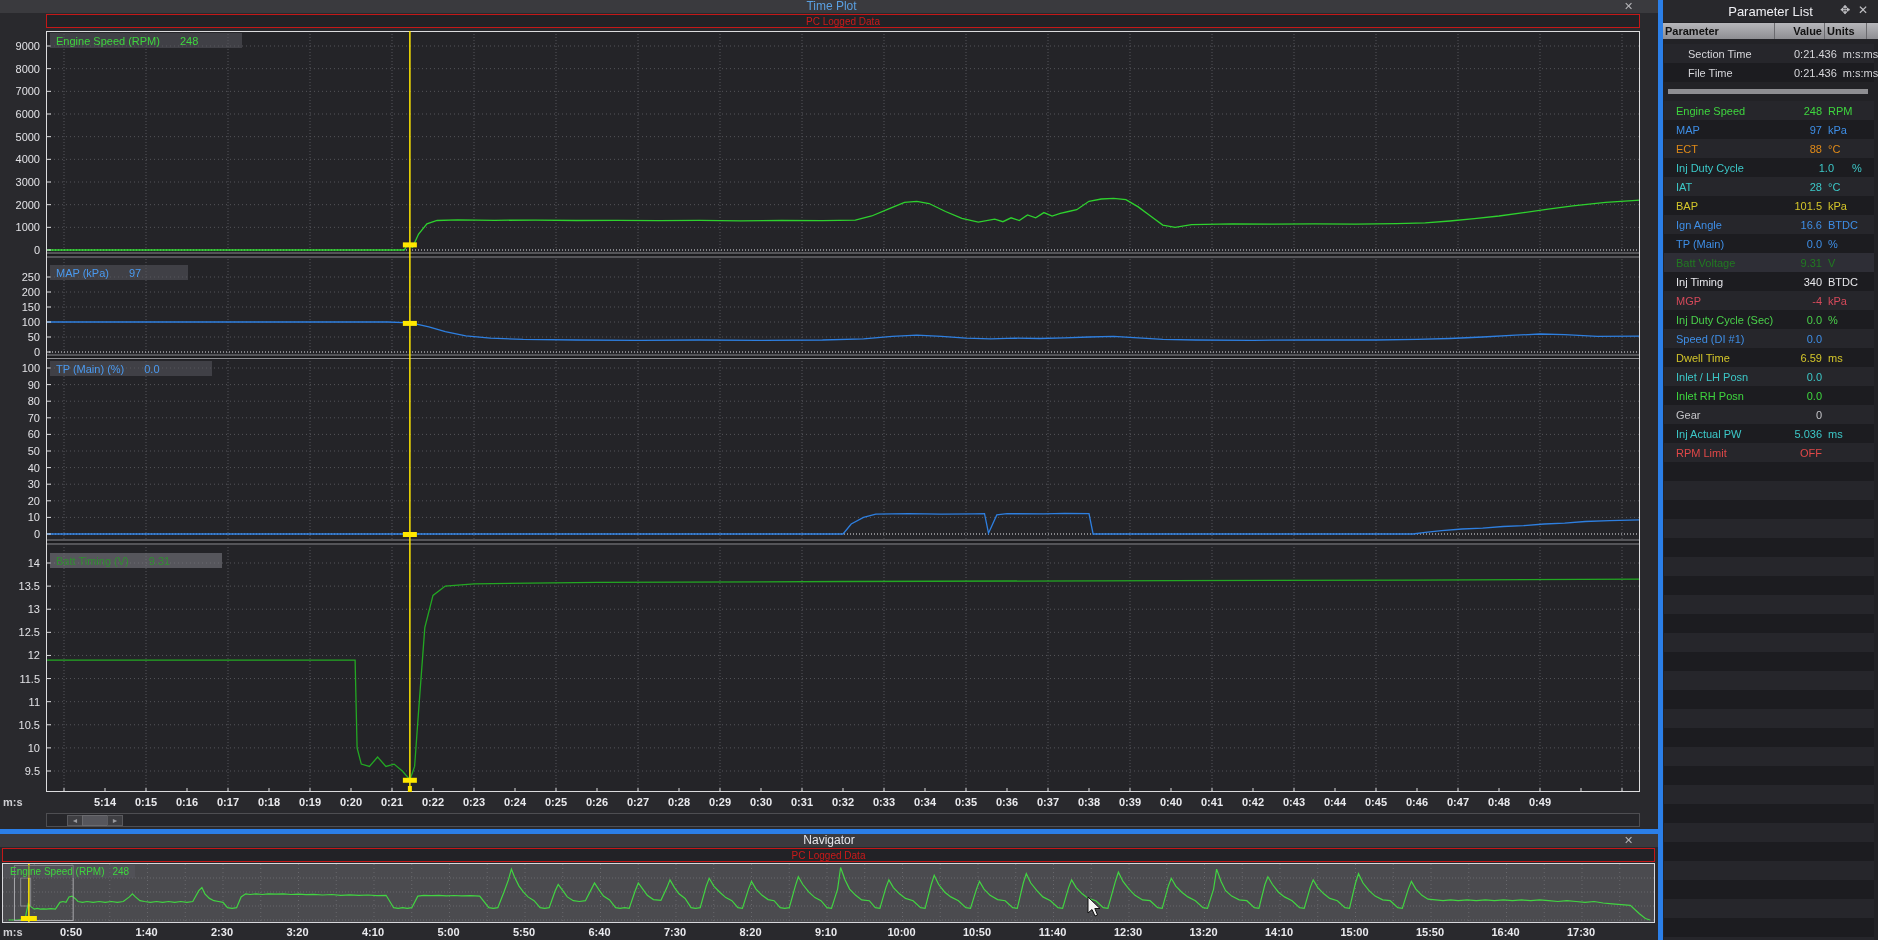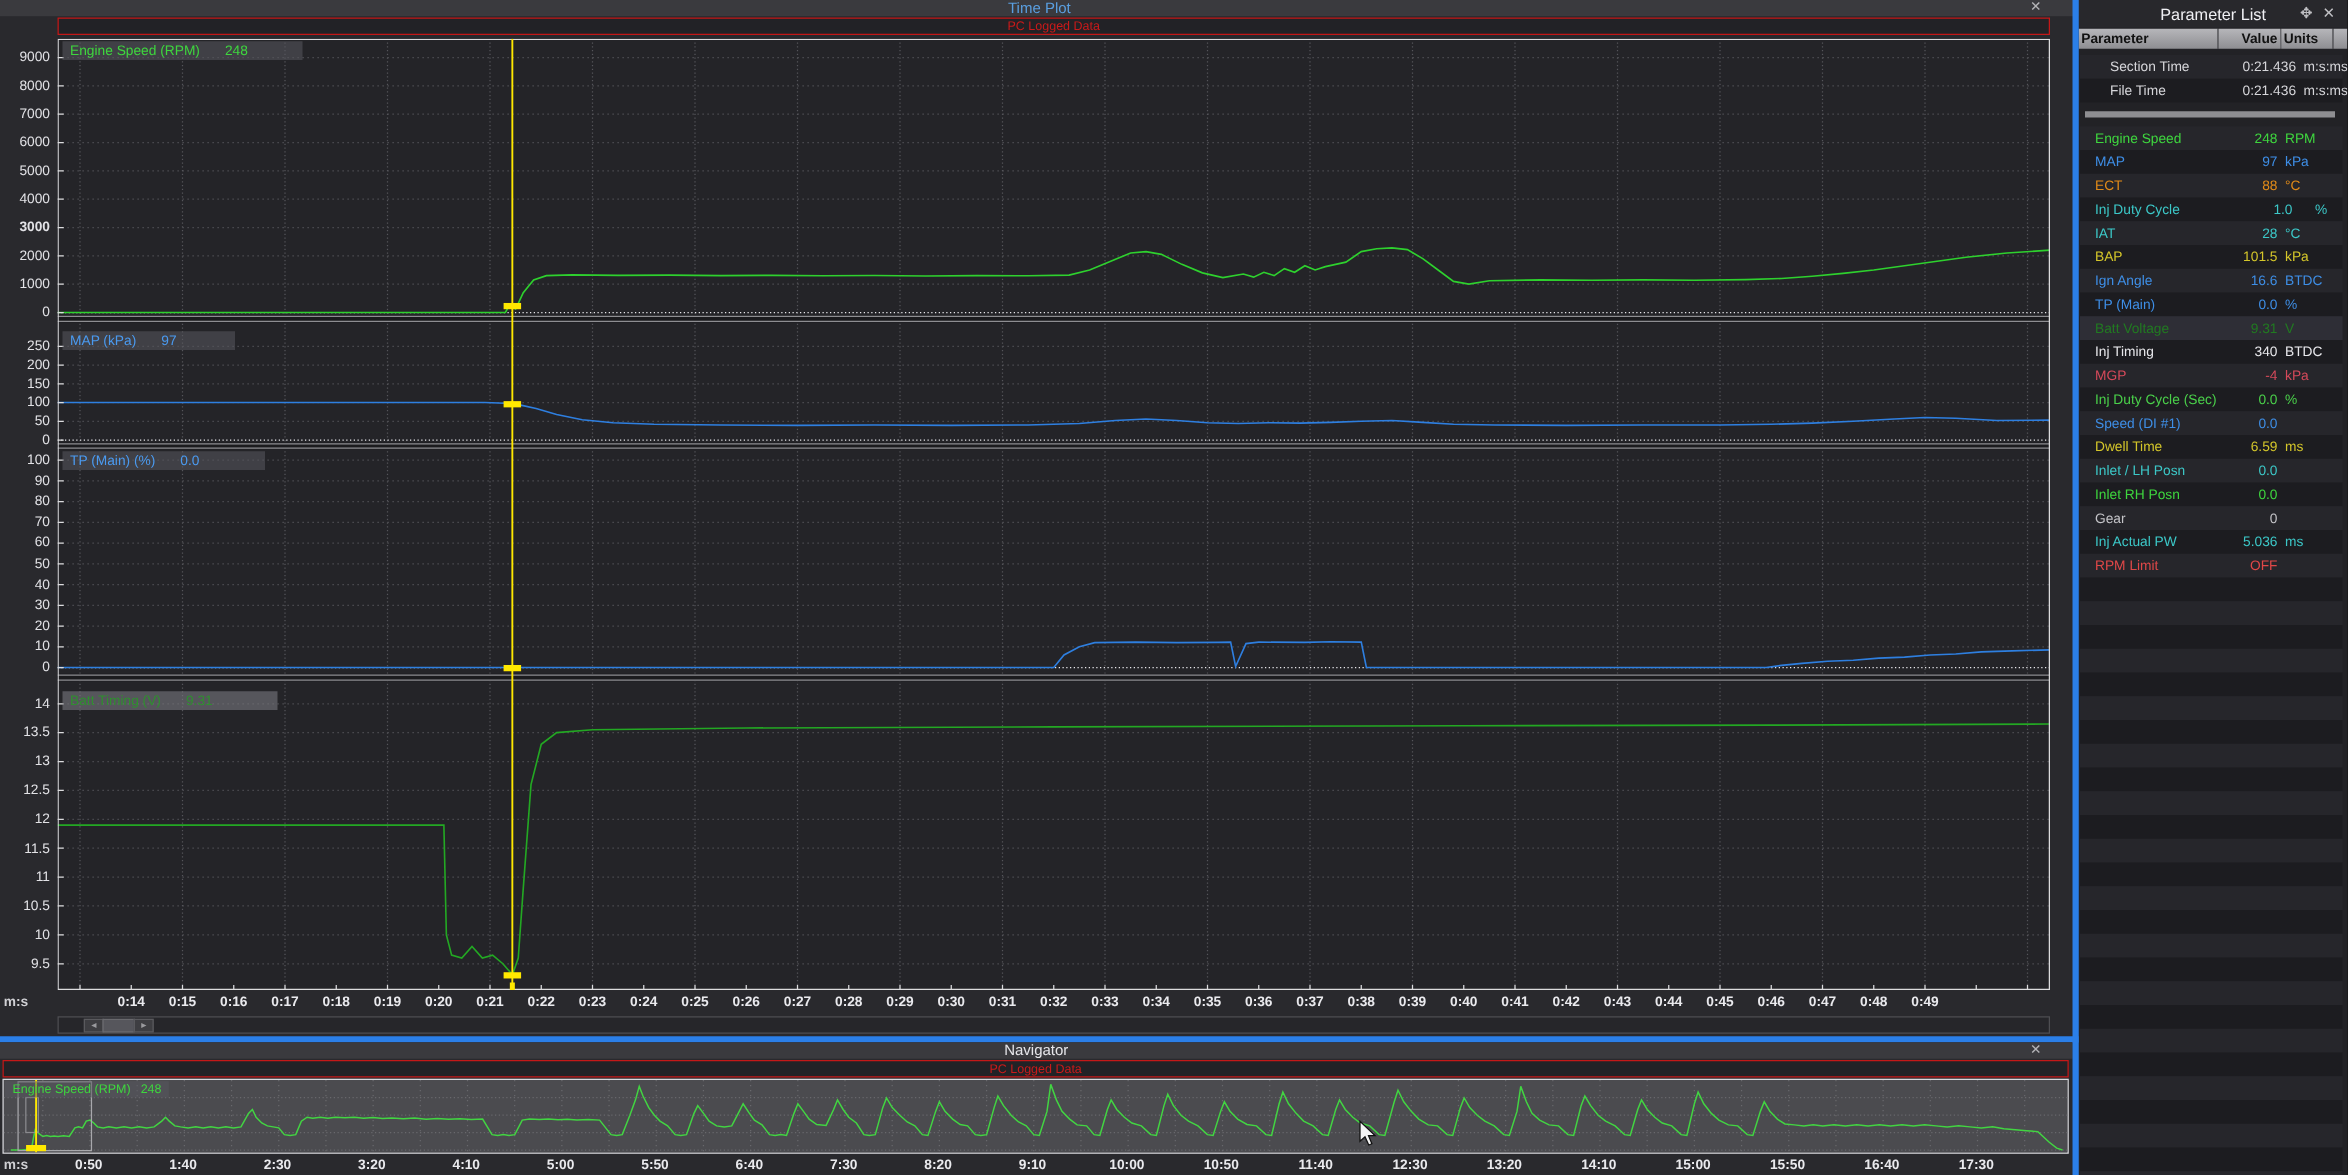--- a/index.html
+++ b/index.html
@@ -224,21 +224,21 @@
           <rect x="356.876" y="289.9" width="14" height="5" fill="#ffe800"></rect>
           <rect x="356.876" y="501" width="14" height="5" fill="#ffe800"></rect>
           <rect x="356.876" y="746.7822222222222" width="14" height="5" fill="#ffe800"></rect>
           <rect x="361.876" y="755" width="4" height="6" fill="#ffe800"></rect>
         </g>
       </svg>
     <div id="tp-ylabels">
         <div class="ylab abs" style="left: 2px; top: 250px;">0</div>
         <div class="ylab abs" style="left: 2px; top: 227.333px;">1000</div>
         <div class="ylab abs" style="left: 2px; top: 204.667px;">2000</div>
-        <div class="ylab abs" style="left: 2px; top: 182px; font-weight: bold;">3000</div>
+        <div class="ylab abs" style="left: 2px; top: 182px;">3000</div>
         <div class="ylab abs" style="left: 2px; top: 159.333px;">4000</div>
         <div class="ylab abs" style="left: 2px; top: 136.667px;">5000</div>
         <div class="ylab abs" style="left: 2px; top: 114px;">6000</div>
         <div class="ylab abs" style="left: 2px; top: 91.3333px;">7000</div>
         <div class="ylab abs" style="left: 2px; top: 68.6667px;">8000</div>
         <div class="ylab abs" style="left: 2px; top: 46px;">9000</div>
         <div class="ylab abs" style="left: 2px; top: 352px;">0</div>
         <div class="ylab abs" style="left: 2px; top: 337px;">50</div>
         <div class="ylab abs" style="left: 2px; top: 322px;">100</div>
         <div class="ylab abs" style="left: 2px; top: 307px;">150</div>
@@ -278,21 +278,21 @@
         <div class="chip abs" style="left: 50px; top: 361px; min-width: 150px; background: rgba(88, 88, 94, 0.55);">
           <span style="color: rgb(74, 154, 240);">TP (Main) (%)</span>
           <span class="cval" style="color: rgb(74, 154, 240);">0.0</span>
         </div>
         <div class="chip abs" style="left: 50px; top: 553px; min-width: 160px; background: rgba(120, 120, 126, 0.6);">
           <span style="color: rgb(47, 143, 47);">Batt Timing (V)</span>
           <span class="cval" style="color: rgb(47, 143, 47);">9.31</span>
         </div>
       </div>
     <div id="tp-xlabels">
-        <div class="xlab abs" style="left: 105px; top: 796px;">0:14</div>
+        <div class="xlab abs" style="left: 105px; top: 796px;">5:14</div>
         <div class="xlab abs" style="left: 146px; top: 796px;">0:15</div>
         <div class="xlab abs" style="left: 187px; top: 796px;">0:16</div>
         <div class="xlab abs" style="left: 228px; top: 796px;">0:17</div>
         <div class="xlab abs" style="left: 269px; top: 796px;">0:18</div>
         <div class="xlab abs" style="left: 310px; top: 796px;">0:19</div>
         <div class="xlab abs" style="left: 351px; top: 796px;">0:20</div>
         <div class="xlab abs" style="left: 392px; top: 796px;">0:21</div>
         <div class="xlab abs" style="left: 433px; top: 796px;">0:22</div>
         <div class="xlab abs" style="left: 474px; top: 796px;">0:23</div>
         <div class="xlab abs" style="left: 515px; top: 796px;">0:24</div>

